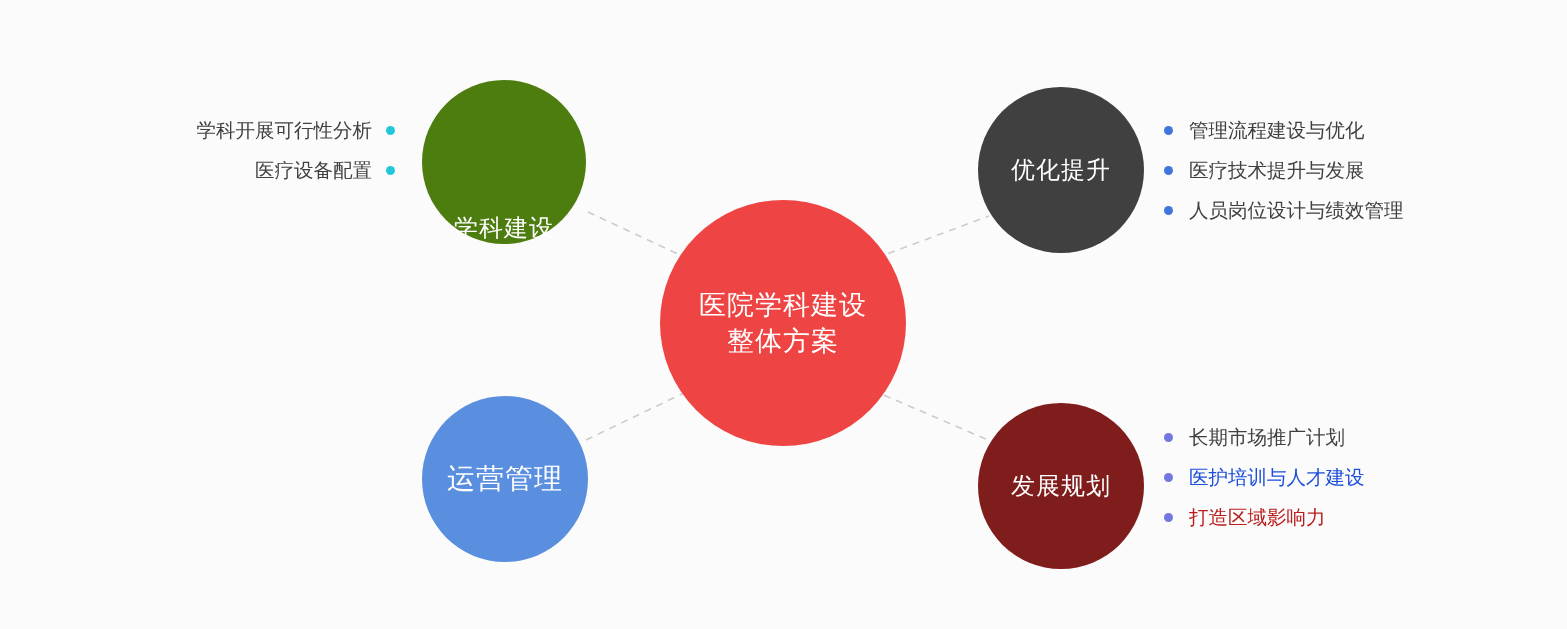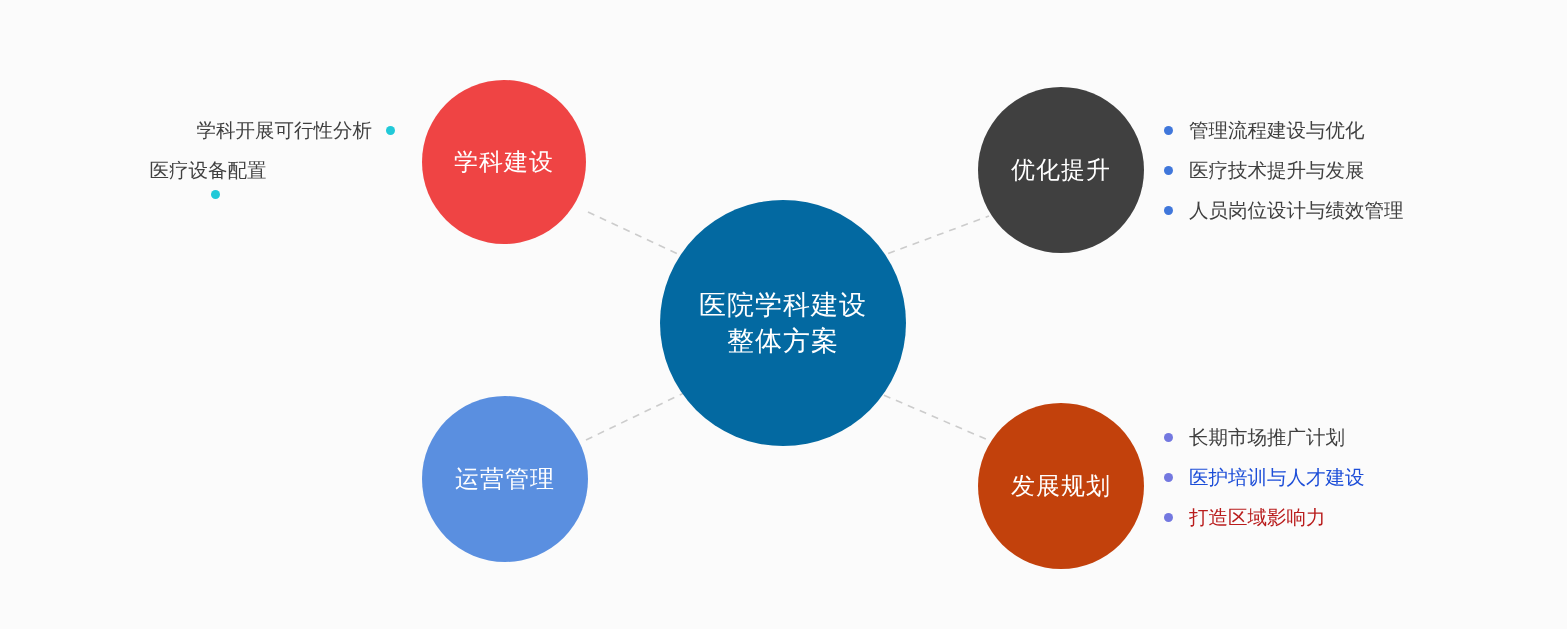--- a/index.html
+++ b/index.html
@@ -66,21 +66,21 @@
     height: 166px;
     background: #4077db;
     font-size: 24px;
   }
   #circle-yunying {
     left: 422px;
     top: 396px;
     width: 166px;
     height: 166px;
     background: #5a8fe0;
-    font-size: 24px;
+    font-size: 28px;
   }
   #circle-fazhan {
     left: 978px;
     top: 403px;
     width: 166px;
     height: 166px;
     background: #7378e0;
     font-size: 24px;
   }
   .list {
@@ -135,47 +135,47 @@
 
 <div id="stage" style="background: rgb(251, 251, 251);">
 
   <svg id="connectors" viewBox="0 0 1567 629" xmlns="http://www.w3.org/2000/svg">
     <line x1="588" y1="212" x2="695" y2="262" stroke="#cccccc" stroke-width="1.6" stroke-dasharray="7 6"></line>
     <line x1="876" y1="258" x2="989" y2="216" stroke="#cccccc" stroke-width="1.6" stroke-dasharray="7 6"></line>
     <line x1="586" y1="440" x2="690" y2="390" stroke="#cccccc" stroke-width="1.6" stroke-dasharray="7 6"></line>
     <line x1="872" y1="390" x2="988" y2="440" stroke="#cccccc" stroke-width="1.6" stroke-dasharray="7 6"></line>
   </svg>
 
-  <div class="circle" id="center-circle" style="background: #0369a1;">
+  <div class="circle" id="center-circle" style="background: #ef4444;">
     <span class="circle-label">医院学科建设
 整体方案</span>
   </div>
 
-  <div class="circle" id="circle-xueke" style="background: #ef4444;">
+  <div class="circle" id="circle-xueke" style="background: #4d7c0f; align-items: flex-end;">
     <span class="circle-label">学科建设</span>
   </div>
 
   <div class="circle" id="circle-youhua" style="background: #404040;">
     <span class="circle-label">优化提升</span>
   </div>
 
   <div class="circle" id="circle-yunying" style="background: rgb(90, 143, 224);">
     <span class="circle-label">运营管理</span>
   </div>
 
-  <div class="circle" id="circle-fazhan" style="background: #c2410c;">
+  <div class="circle" id="circle-fazhan" style="background: #7f1d1d;">
     <span class="circle-label">发展规划</span>
   </div>
 
   <div class="list list-left" id="list-topleft">
     <div class="list-item" style="color: rgb(64, 64, 64);">
       <span>学科开展可行性分析</span>
       <span class="bullet" style="background: rgb(33, 201, 216);"></span>
     </div>
-    <div class="list-item" style="color: rgb(64, 64, 64); flex-direction: column;">
+    <div class="list-item" style="color: rgb(64, 64, 64);">
       <span>医疗设备配置</span>
       <span class="bullet" style="background: rgb(33, 201, 216);"></span>
     </div>
   </div>
 
   <div class="list list-right" id="list-topright">
     <div class="list-item" style="color: rgb(64, 64, 64);">
       <span class="bullet" style="background: rgb(64, 119, 219);"></span>
       <span>管理流程建设与优化</span>
     </div>

